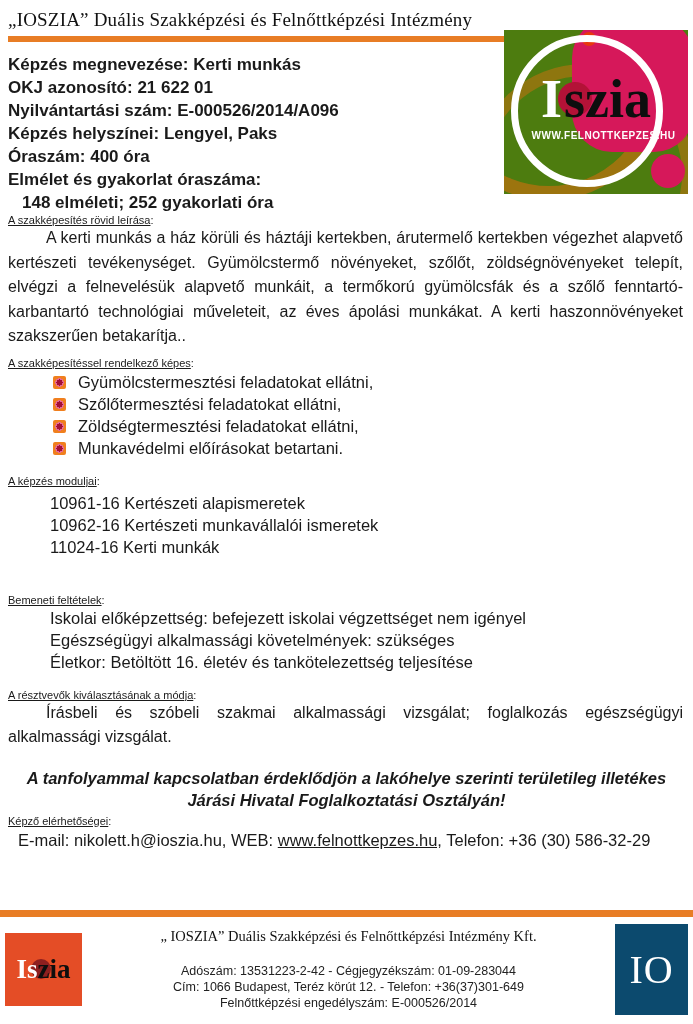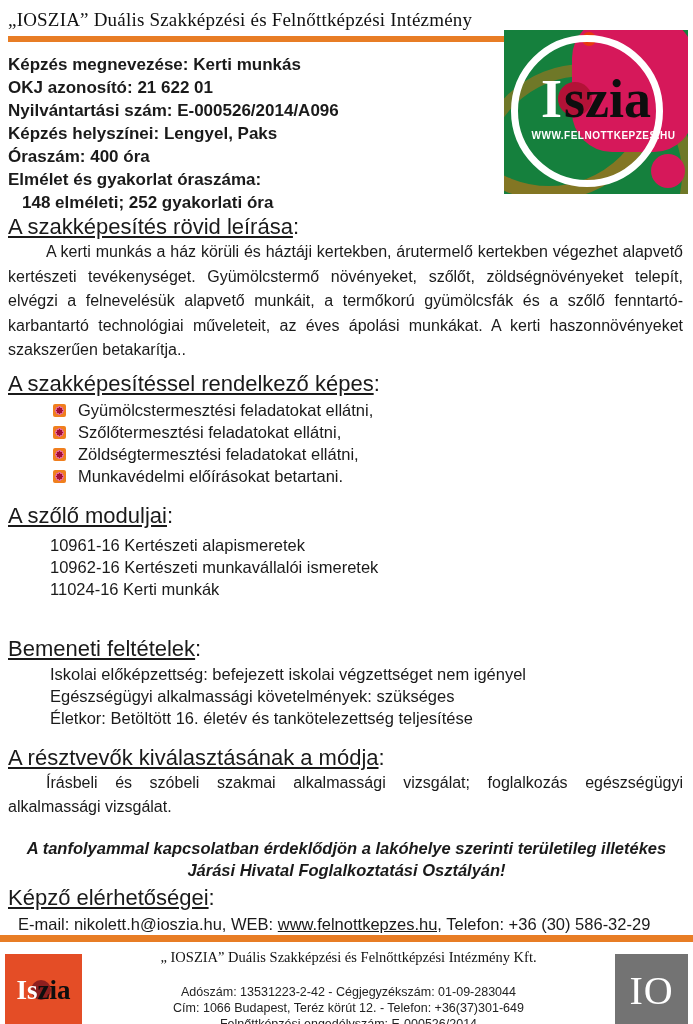--- a/index.html
+++ b/index.html
@@ -9,21 +9,21 @@
     position:relative; width:693px; height:1024px; margin:0 auto;
     background:#ffffff; overflow:hidden; display:flex; flex-direction:column;
   }
 
   
   .header { padding:9px 8px 0 8px; }
   .header-title { font-family:"Liberation Serif", serif; font-size:19px; color:#111; letter-spacing:.2px; }
   .header-rule { width:497px; height:6px; background:#E87D25; margin-top:5px; }
 
   
-  .logo { position:absolute; top:30px; right:5px; width:184px; height:164px; background:#15803d; overflow:hidden; }
+  .logo { position:absolute; top:30px; right:5px; width:184px; height:164px; background:#4d7c0f; overflow:hidden; }
   .logo-swoosh1 { position:absolute; left:-70px; top:-60px; width:230px; height:230px; border-radius:50%;
                   border:14px solid rgba(222,110,15,.55); }
   .logo-swoosh2 { position:absolute; left:-30px; bottom:-90px; width:220px; height:220px; border-radius:50%;
                   border:12px solid rgba(222,110,15,.45); }
   .logo-magenta { position:absolute; right:-6px; top:-12px; width:122px; height:134px; border-radius:40px; background:#D6185A; }
   .logo-magenta-small { position:absolute; right:3px; bottom:6px; width:34px; height:34px; border-radius:50%; background:#D6185A; }
   .logo-red-dot { position:absolute; left:78px; top:2px; width:14px; height:14px; border-radius:50%; background:#E8380D; }
   .logo-ring { position:absolute; left:7px; top:5px; width:152px; height:152px; border-radius:50%; border:7px solid #ffffff; }
   .logo-text { position:absolute; left:0; right:0; top:42px; text-align:center;
                font-family:"Liberation Serif", serif; font-weight:700; font-size:54px; line-height:1; }
@@ -31,21 +31,21 @@
   .logo-text .lg-disc { position:absolute; left:54px; top:10px; width:34px; height:34px; border-radius:50%; background:#B31237; z-index:1; }
   .logo-text .lg-rest { color:#0e0e0e; position:relative; z-index:2; margin-left:2px; }
   .logo-sub { position:absolute; left:0; right:10px; top:100px; text-align:center; color:#ffffff;
               font-size:10px; font-weight:700; letter-spacing:.5px; z-index:3;padding-left:25px; }
 
   
   .course { margin:11px 8px 0 8px; font-weight:700; font-size:17px; line-height:23px; }
   .course .indent { padding-left:14px; }
 
   
-  .section-heading { margin:0 10px 0 8px; font-size:22px; }
+  .section-heading { margin:0 10px 0 8px; font-size:11px; }
   .u { text-decoration:underline; }
   .para { margin:0 10px 0 8px; font-size:16px; line-height:24.5px; text-align:justify; text-indent:38px; }
 
   .h-desc { margin-top:0; }
   .h-caps { margin-top:8px; }
   .cap-list { margin:3px 10px 0 53px; font-size:16.5px; }
   .cap-item { display:flex; align-items:center; height:22px; }
   .cap-bullet { width:13px; height:13px; flex:none; margin-right:12px; border-radius:2px;
                 background:radial-gradient(circle at 50% 50%, #A50F35 0 34%, #E66A93 34% 47%, #F07F1E 47%); }
 
@@ -72,21 +72,21 @@
   .f-left-logo { width:77px; height:73px; flex:none; background:#E44D26; position:relative;
                  display:flex; align-items:center; justify-content:center;
                  font-family:"Liberation Serif", serif; font-weight:700; font-size:27px; line-height:1; }
   .f-left-logo .fl-i { color:#ffffff; position:relative; z-index:2; }
   .f-left-logo .fl-disc { position:absolute; left:26px; top:26px; width:20px; height:20px; border-radius:50%; background:#8E1F1F; z-index:1; }
   .f-left-logo .fl-s { color:#ffffff; position:relative; z-index:2; }
   .f-left-logo .fl-rest { color:#0e0e0e; position:relative; z-index:2; }
   .f-center { flex:1; text-align:center; padding:0 6px; }
   .f-company { font-family:"Liberation Serif", serif; font-size:14.5px; color:#111; margin-bottom:18px; }
   .f-line { font-size:12.5px; line-height:16px; color:#222; }
-  .f-right-logo { width:73px; height:73px; flex:none; background:#737373; color:#ffffff;
+  .f-right-logo { width:73px; height:91px; flex:none; background:#0c4a6e; color:#ffffff;
                   display:flex; align-items:center; justify-content:center;
                   font-family:"Liberation Serif", serif; font-size:40px; letter-spacing:1px; }
 </style>
 </head>
 <body>
 
 <div class="page">
 
   <div class="header">
     <div class="header-title">„IOSZIA” Duális Szakképzési és Felnőttképzési Intézmény</div>
@@ -132,21 +132,21 @@
     <div class="cap-item">
       <span class="cap-bullet"></span>
       <span>Zöldségtermesztési feladatokat ellátni,</span>
     </div>
     <div class="cap-item">
       <span class="cap-bullet"></span>
       <span>Munkavédelmi előírásokat betartani.</span>
     </div>
   </div>
 
-  <div class="section-heading h-mod"><span class="u">A szőlő moduljai</span><span>:</span></div>
+  <div class="section-heading h-mod"><span class="u">A képzés moduljai</span><span>:</span></div>
   <div class="plain-list">
     <div>10961-16 Kertészeti alapismeretek</div>
     <div>10962-16 Kertészeti munkavállalói ismeretek</div>
     <div>11024-16 Kerti munkák</div>
   </div>
 
   <div class="section-heading h-req"><span class="u">Bemeneti feltételek</span><span>:</span></div>
   <div class="req-list">
     <div>Iskolai előképzettség: befejezett iskolai végzettséget nem igényel</div>
     <div>Egészségügyi alkalmassági követelmények: szükséges</div>

